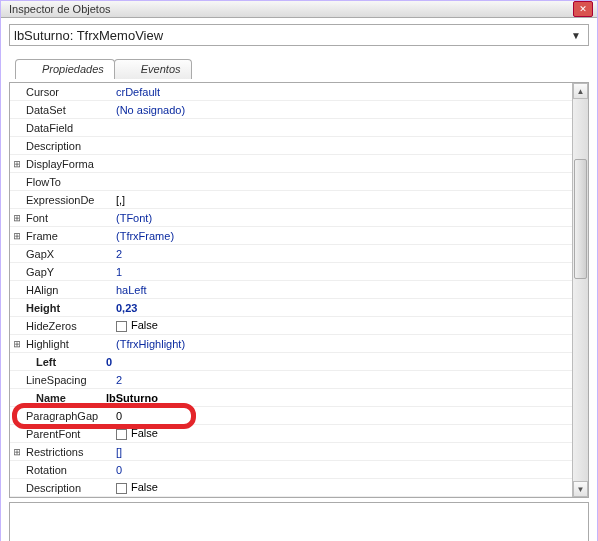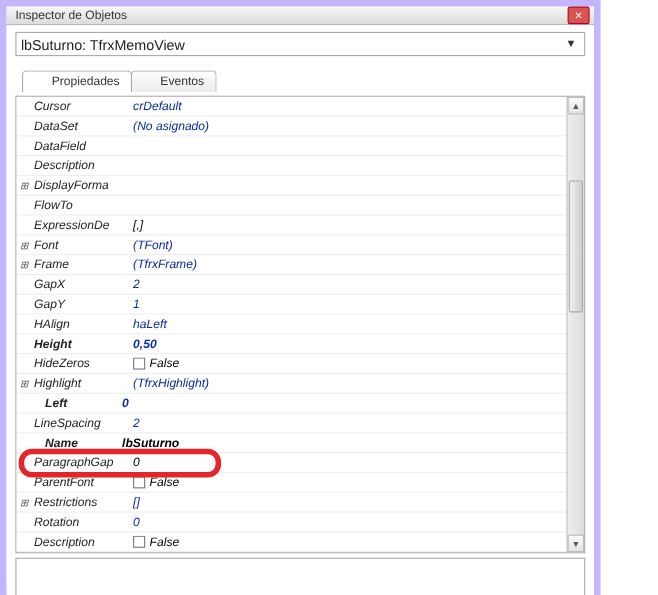--- a/index.html
+++ b/index.html
@@ -5,23 +5,23 @@
   * { box-sizing: border-box; margin: 0; padding: 0; }
   body {
     font-family: Tahoma, Arial, sans-serif;
     font-size: 11px;
     background: #fff;
     width: 598px;
     height: 541px;
     overflow: hidden;
   }
   .window {
-    width: 546px;
+    width: 598px;
     height: 541px;
-    border: 6px solid #c4b5fd;
+    border: 1px solid #c4b5fd;
     background: #fff;
     display: flex;
     flex-direction: column;
   }
   .titlebar {
     height: 22px;
     background: linear-gradient(to bottom, #f7f7f7, #dcdcdc);
     border-bottom: 1px solid #aaa;
     display: flex;
     align-items: center;
@@ -86,38 +86,38 @@
     font-size: 11px;
     color: #333;
     border: 1px solid #aaa;
     border-bottom: none;
     background: linear-gradient(to bottom,#fdfdfd,#ececec);
     border-radius: 4px 4px 0 0;
     margin-right: -1px;
     cursor: pointer;
     position: relative;
     top: 1px;
+    font-style: italic;
   }
   .tab.active {
     background: #fff;
     z-index: 2;
   }
   .grid-wrap {
     border: 1px solid #aaa;
     flex: 1;
     display: flex;
     position: relative;
     overflow: hidden;
   }
   .grid {
     flex: 1;
     overflow-y: hidden;
     overflow-x: hidden;
     background: #fff;
-    font-style: italic;
   }
   .grid-row {
     display: flex;
     height: 18px;
     align-items: center;
     font-size: 11px;
     border-bottom: 1px solid #eee;
   }
   .grid-row .tree-cell {
     width: 14px;
@@ -295,21 +295,21 @@
             <div class="value-cell link">1</div>
           </div>
           <div class="grid-row">
             <div class="tree-cell pad"></div>
             <div class="name-cell">HAlign</div>
             <div class="value-cell link">haLeft</div>
           </div>
           <div class="grid-row">
             <div class="tree-cell pad"></div>
             <div class="name-cell bold">Height</div>
-            <div class="value-cell link bold">0,50</div>
+            <div class="value-cell link bold">0,23</div>
           </div>
           <div class="grid-row">
             <div class="tree-cell pad"></div>
             <div class="name-cell">HideZeros</div>
             <div class="value-cell"><span class="checkbox"></span><span>False</span></div>
           </div>
           <div class="grid-row">
             <div class="tree-cell">⊞</div>
             <div class="name-cell">Highlight</div>
             <div class="value-cell link">(TfrxHighlight)</div>

